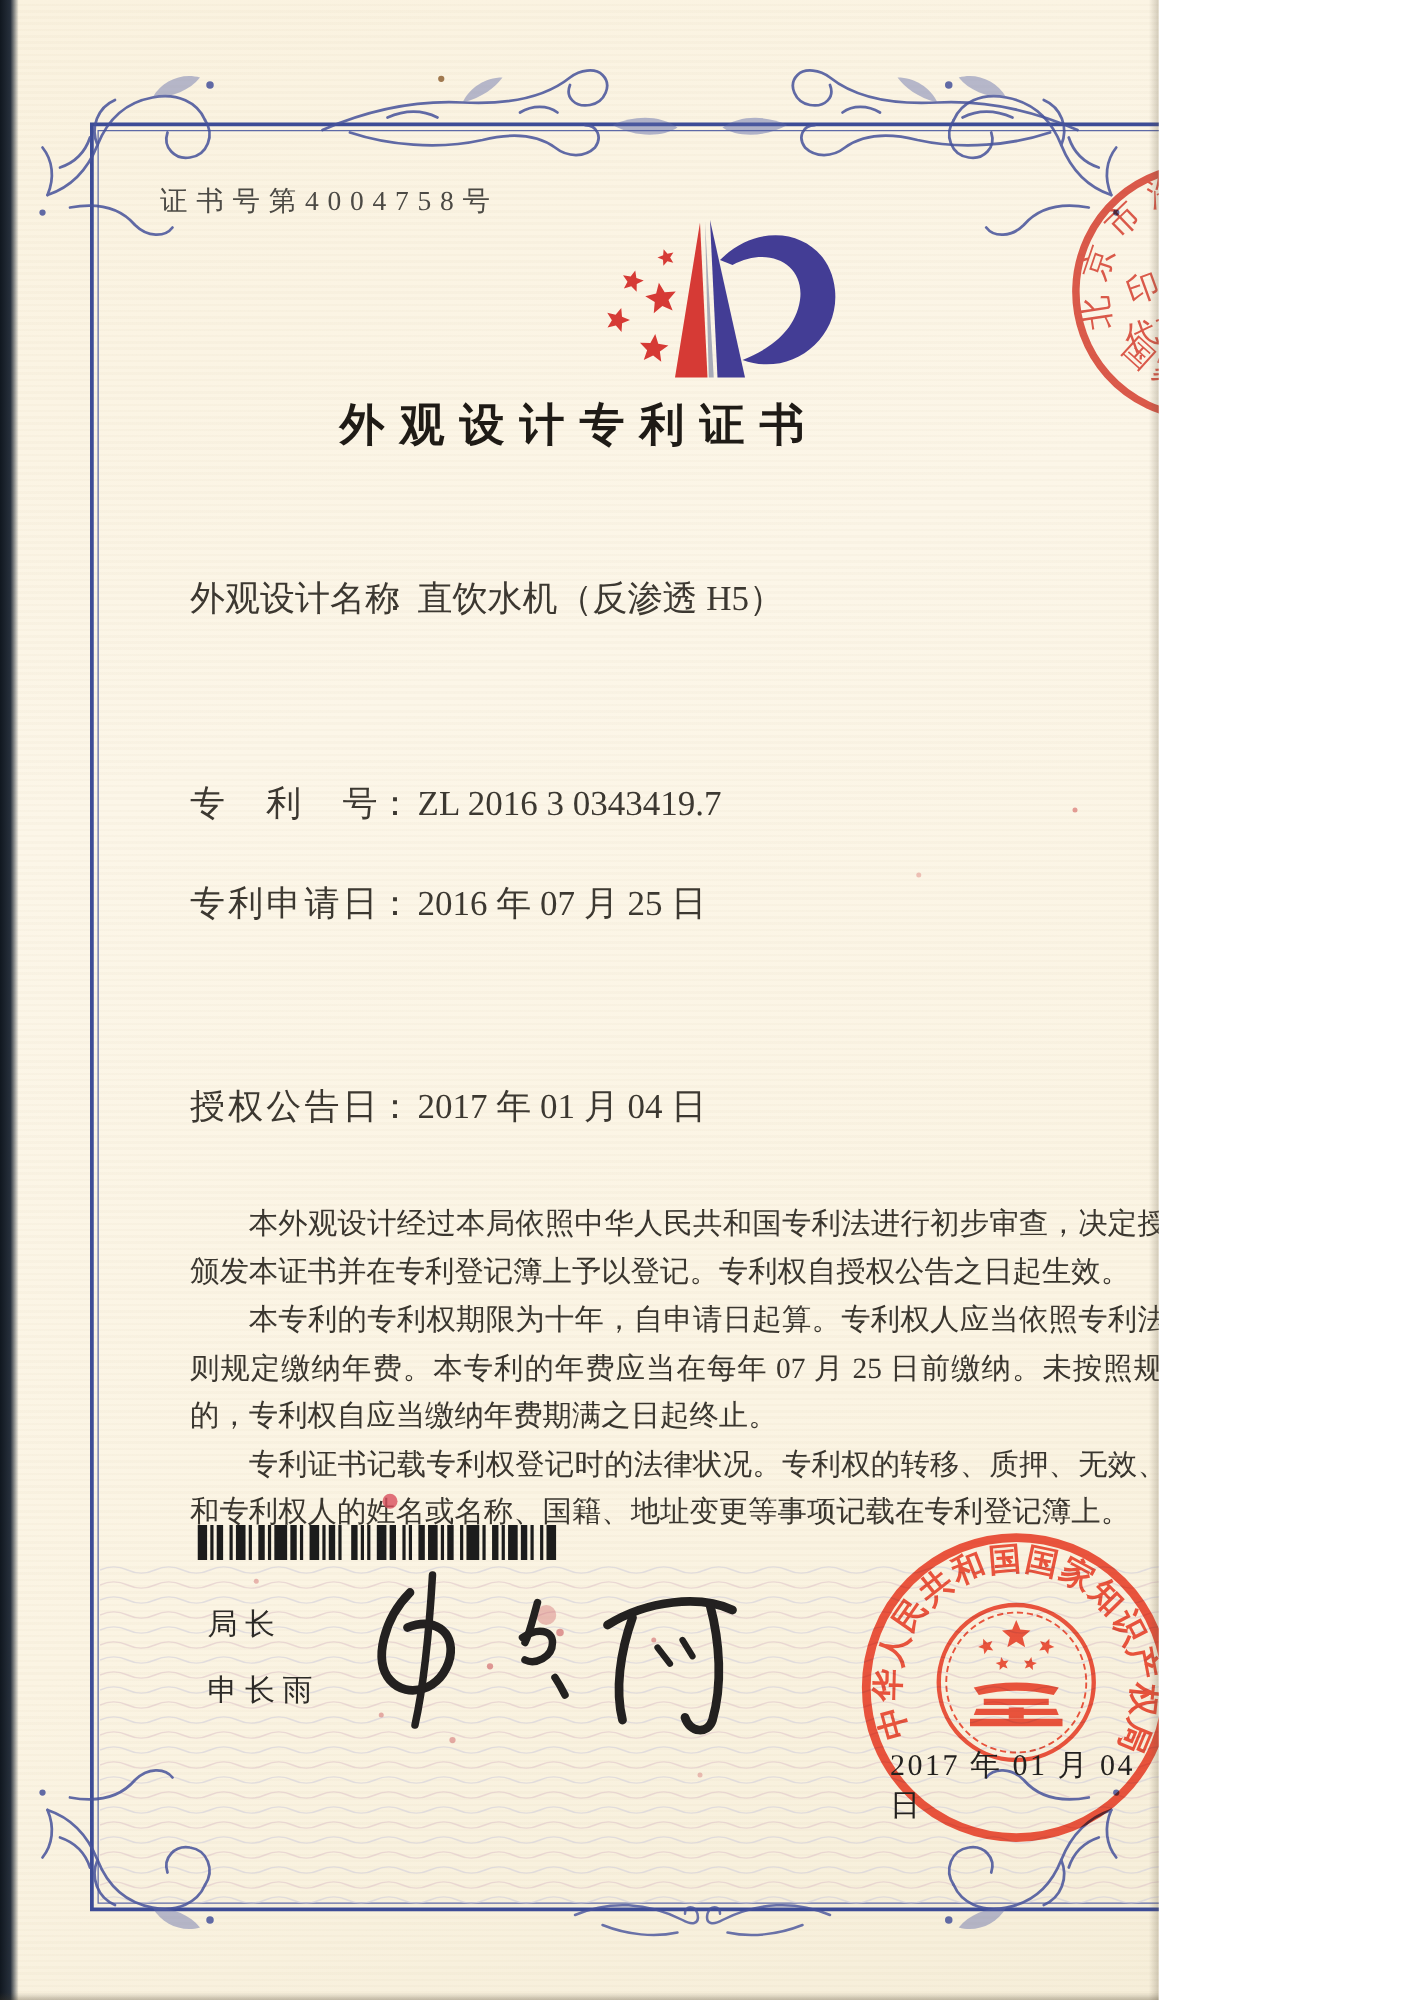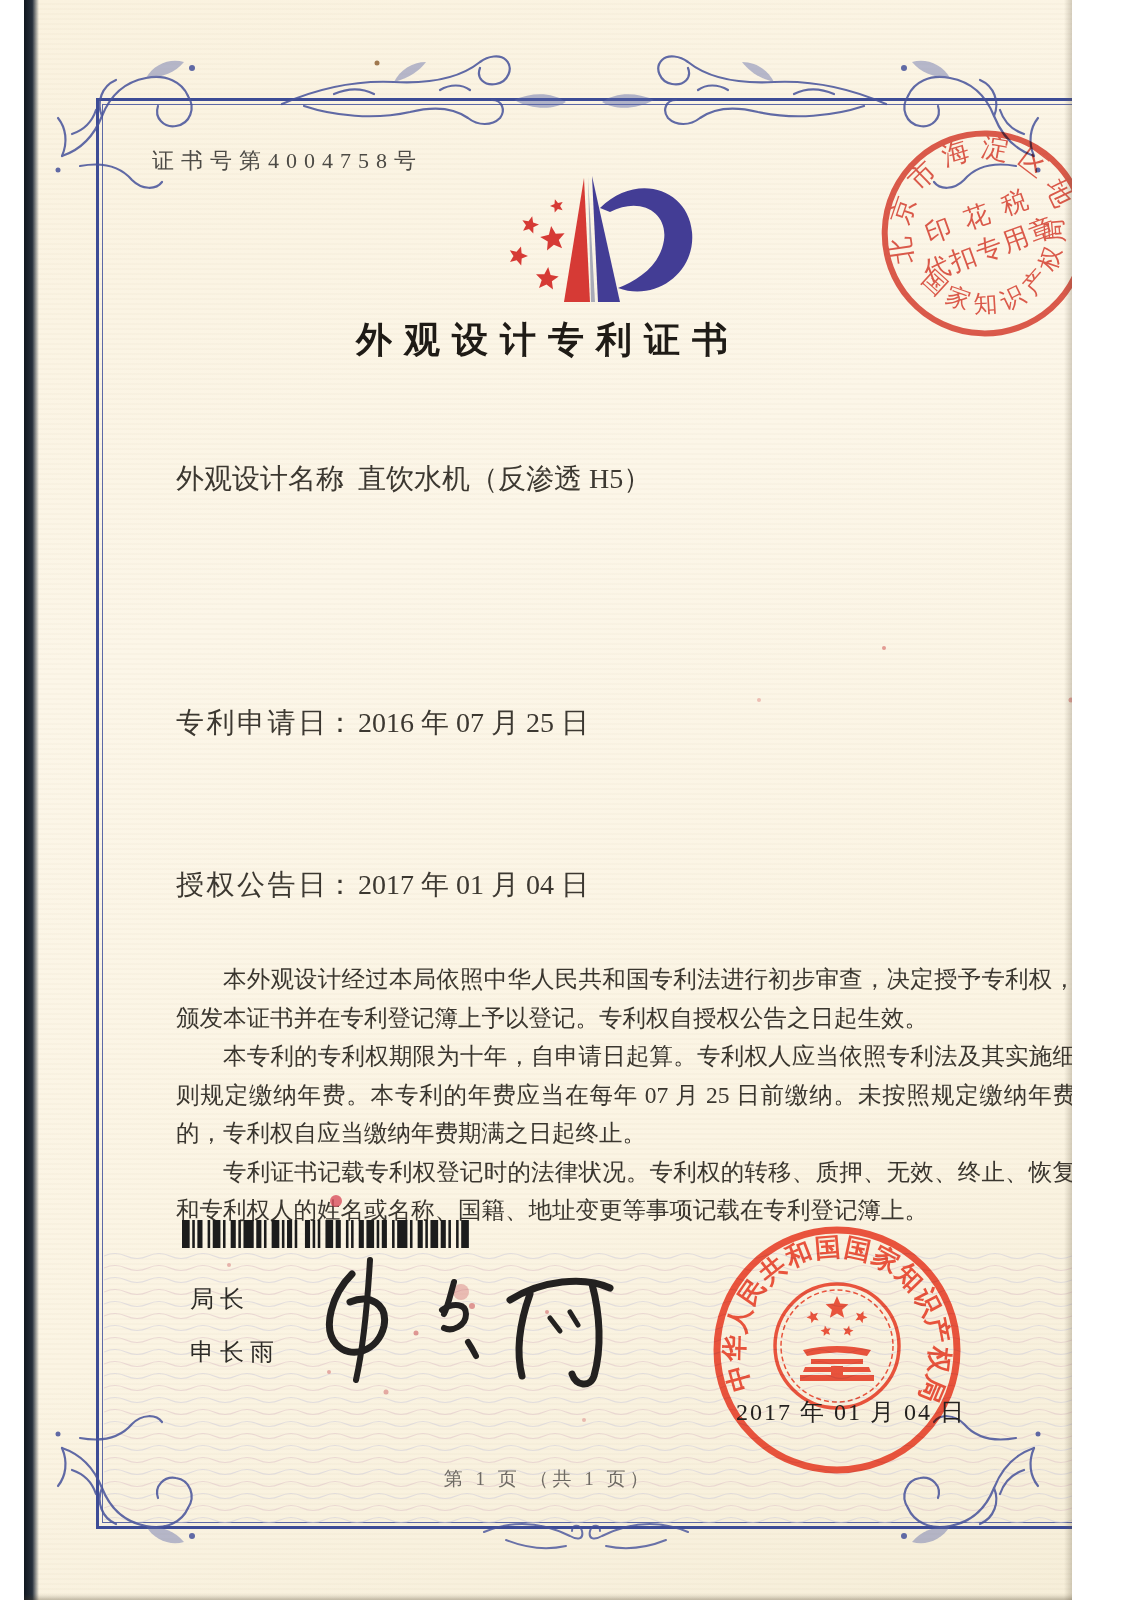--- a/index.html
+++ b/index.html
@@ -1,18 +1,18 @@
 <!DOCTYPE html>
 <html><head>
 <meta charset="utf-8">
 <style>
   html,body{margin:0;padding:0;}
   body{width:1121px;height:1600px;font-family:"Liberation Serif","DejaVu Serif",serif;}
-  .page{position:relative;width:1048px;height:1600px;overflow:hidden;
-        background:linear-gradient(160deg,#faf2df 0%,#fcf6e8 35%,#fbf4e3 70%,#f6eed9 100%);margin-left:24px;}
+  .page{position:relative;width:927px;height:1600px;overflow:hidden;
+        background:linear-gradient(160deg,#faf2df 0%,#fcf6e8 35%,#fbf4e3 70%,#f6eed9 100%);}
   .page::after{content:"";position:absolute;inset:0;pointer-events:none;
         background:repeating-linear-gradient(0deg,rgba(120,90,40,0.025) 0 2px,rgba(255,255,255,0) 2px 5px);}
   .scan-left{position:absolute;left:0;top:0;width:15px;height:100%;
         background:linear-gradient(90deg,#10171f 0%,#27303c 55%,rgba(40,48,60,0) 100%);z-index:9;}
   .scan-right{position:absolute;right:0;top:0;width:8px;height:100%;
         background:linear-gradient(270deg,rgba(90,80,60,.25),rgba(0,0,0,0));z-index:9;}
   .scan-bottom{position:absolute;left:0;bottom:0;width:100%;height:6px;
         background:linear-gradient(0deg,rgba(70,60,40,.3),rgba(0,0,0,0));z-index:9;}
   .frame{position:absolute;left:72px;top:98px;width:986px;height:1425px;
         border:3px solid #3d4c96;z-index:1;}
@@ -161,20 +161,23 @@
     <text font-size="24" letter-spacing="7" fill="#dc4f43">
       <textPath href="#ts-bot" startOffset="6">国家知识产权局</textPath>
     </text>
     <text x="109" y="105" text-anchor="middle" font-size="26" letter-spacing="4" fill="#dc4f43">印 花 税</text>
     <text x="109" y="140" text-anchor="middle" font-size="26" letter-spacing="2" fill="#dc4f43">代扣专用章</text>
   </svg>
 
   <div class="field" style="top:460px">
     <span class="flabel">外观设计名称</span><span class="fcolon">：</span><span class="fvalue">直饮水机（反渗透 H5）</span>
   </div>
+  <div class="field" style="top:624px">
+    <span class="flabel">专利号</span><span class="fcolon">：</span><span class="fvalue">ZL 2016 3 0343419.7</span>
+  </div>
   <div class="field" style="top:704px">
     <span class="flabel">专利申请日</span><span class="fcolon">：</span><span class="fvalue">2016 年 07 月 25 日</span>
   </div>
   <div class="field" style="top:866px">
     <span class="flabel">授权公告日</span><span class="fcolon">：</span><span class="fvalue">2017 年 01 月 04 日</span>
   </div>
 
   <div class="paras">
     <p>本外观设计经过本局依照中华人民共和国专利法进行初步审查，决定授予专利权，颁发本证书并在专利登记簿上予以登记。专利权自授权公告之日起生效。</p>
     <p>本专利的专利权期限为十年，自申请日起算。专利权人应当依照专利法及其实施细则规定缴纳年费。本专利的年费应当在每年 07 月 25 日前缴纳。未按照规定缴纳年费的，专利权自应当缴纳年费期满之日起终止。</p>
@@ -275,18 +278,17 @@
         </g>
       <path d="M -34,4 Q 0,-4 34,4 L 30,10 Q 0,3 -30,10 Z"></path>
       <rect x="-26" y="13" width="52" height="5"></rect>
       <path d="M -32,21 L 32,21 L 34,26 L -34,26 Z"></path>
       <rect x="-37" y="29" width="74" height="6"></rect>
       <rect x="-6" y="20" width="12" height="9"></rect>
     </g>
   </svg>
   <div class="txt sealdate">2017 年 01 月 04 日</div>
 
-  <div class="txt footer">第 1 页 （共 1 页）</div>
 
   <div class="scan-left"></div>
   <div class="scan-right"></div>
   <div class="scan-bottom"></div>
 </div>
 
 </body></html>

